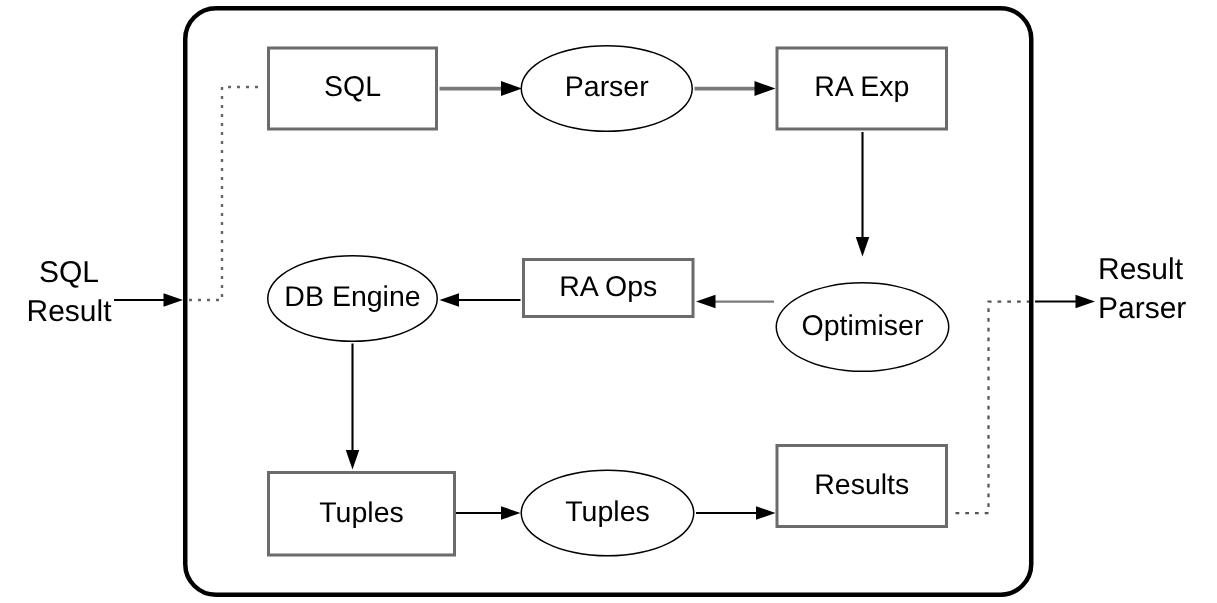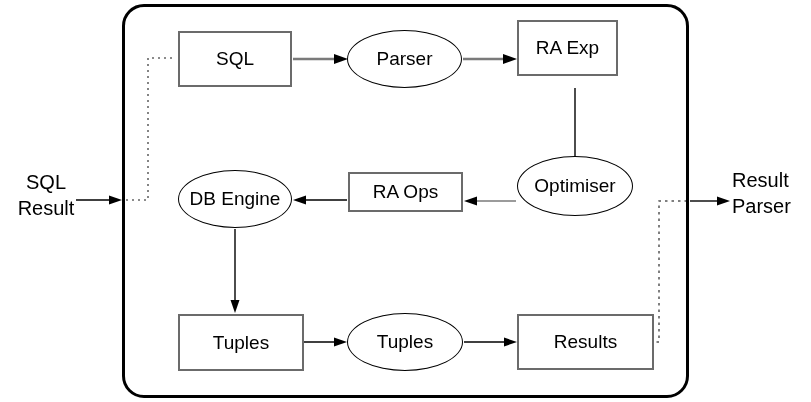--- a/index.html
+++ b/index.html
@@ -94,45 +94,45 @@
   </svg>
 
   <div class="node rect" style="left:178px;top:31px;width:114px;height:56px">
     <span>SQL</span>
   </div>
 
   <div class="node ellipse" style="left:347px;top:30px;width:115px;height:58px">
     <span>Parser</span>
   </div>
 
-  <div class="node rect" style="left:517px;top:20px;width:101px;height:56px">
+  <div class="node rect" style="left:517px;top:31px;width:115px;height:56px">
     <span>RA Exp</span>
   </div>
 
   <div class="node ellipse" style="left:178px;top:170px;width:114px;height:58px">
     <span>DB Engine</span>
   </div>
 
   <div class="node rect" style="left:348px;top:172px;width:115px;height:40px">
     <span>RA Ops</span>
   </div>
 
-  <div class="node ellipse" style="left:517px;top:156px;width:116px;height:60px">
+  <div class="node ellipse" style="left:517px;top:188px;width:116px;height:60px">
     <span>Optimiser</span>
   </div>
 
   <div class="node rect" style="left:178px;top:314px;width:126px;height:57px">
     <span>Tuples</span>
   </div>
 
   <div class="node ellipse" style="left:347px;top:313px;width:116px;height:58px">
     <span>Tuples</span>
   </div>
 
-  <div class="node rect" style="left:517px;top:314px;width:137px;height:56px">
+  <div class="node rect" style="left:517px;top:296px;width:115px;height:56px">
     <span>Results</span>
   </div>
 
   <div class="ext-label ext-in">
     <span>SQL</span>
     <span>Result</span>
   </div>
 
   <div class="ext-label ext-out">
     <span>Result</span>

